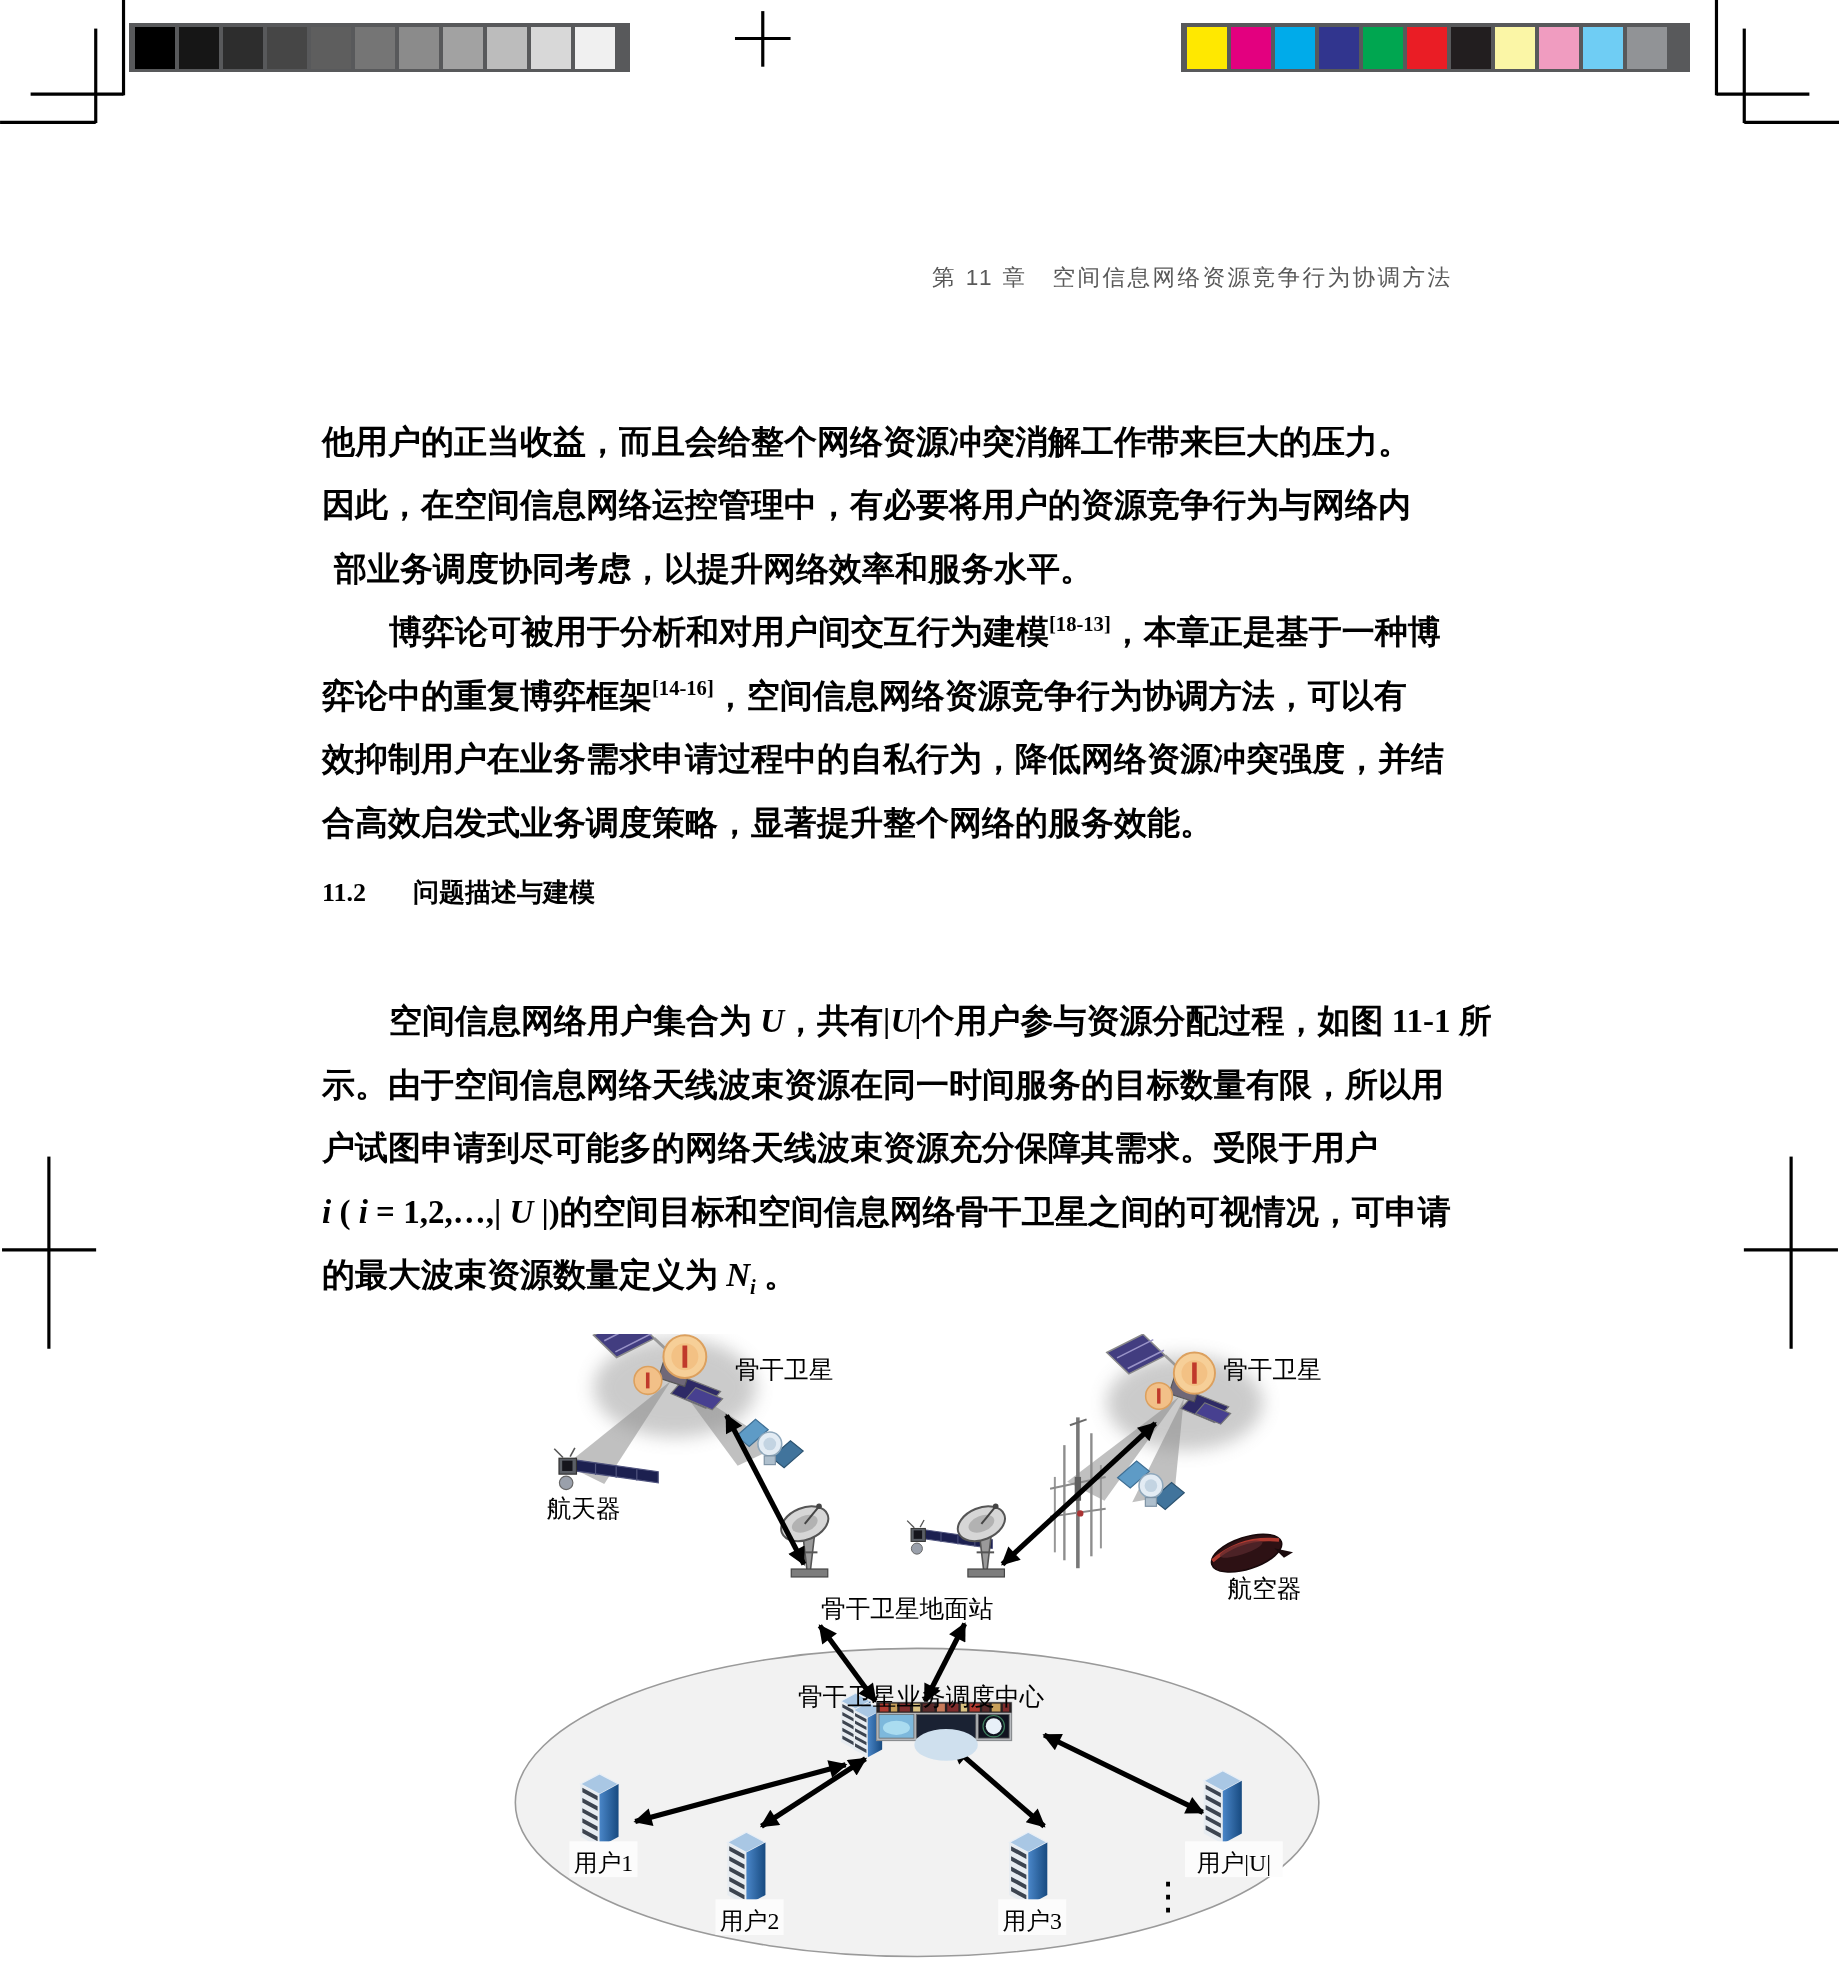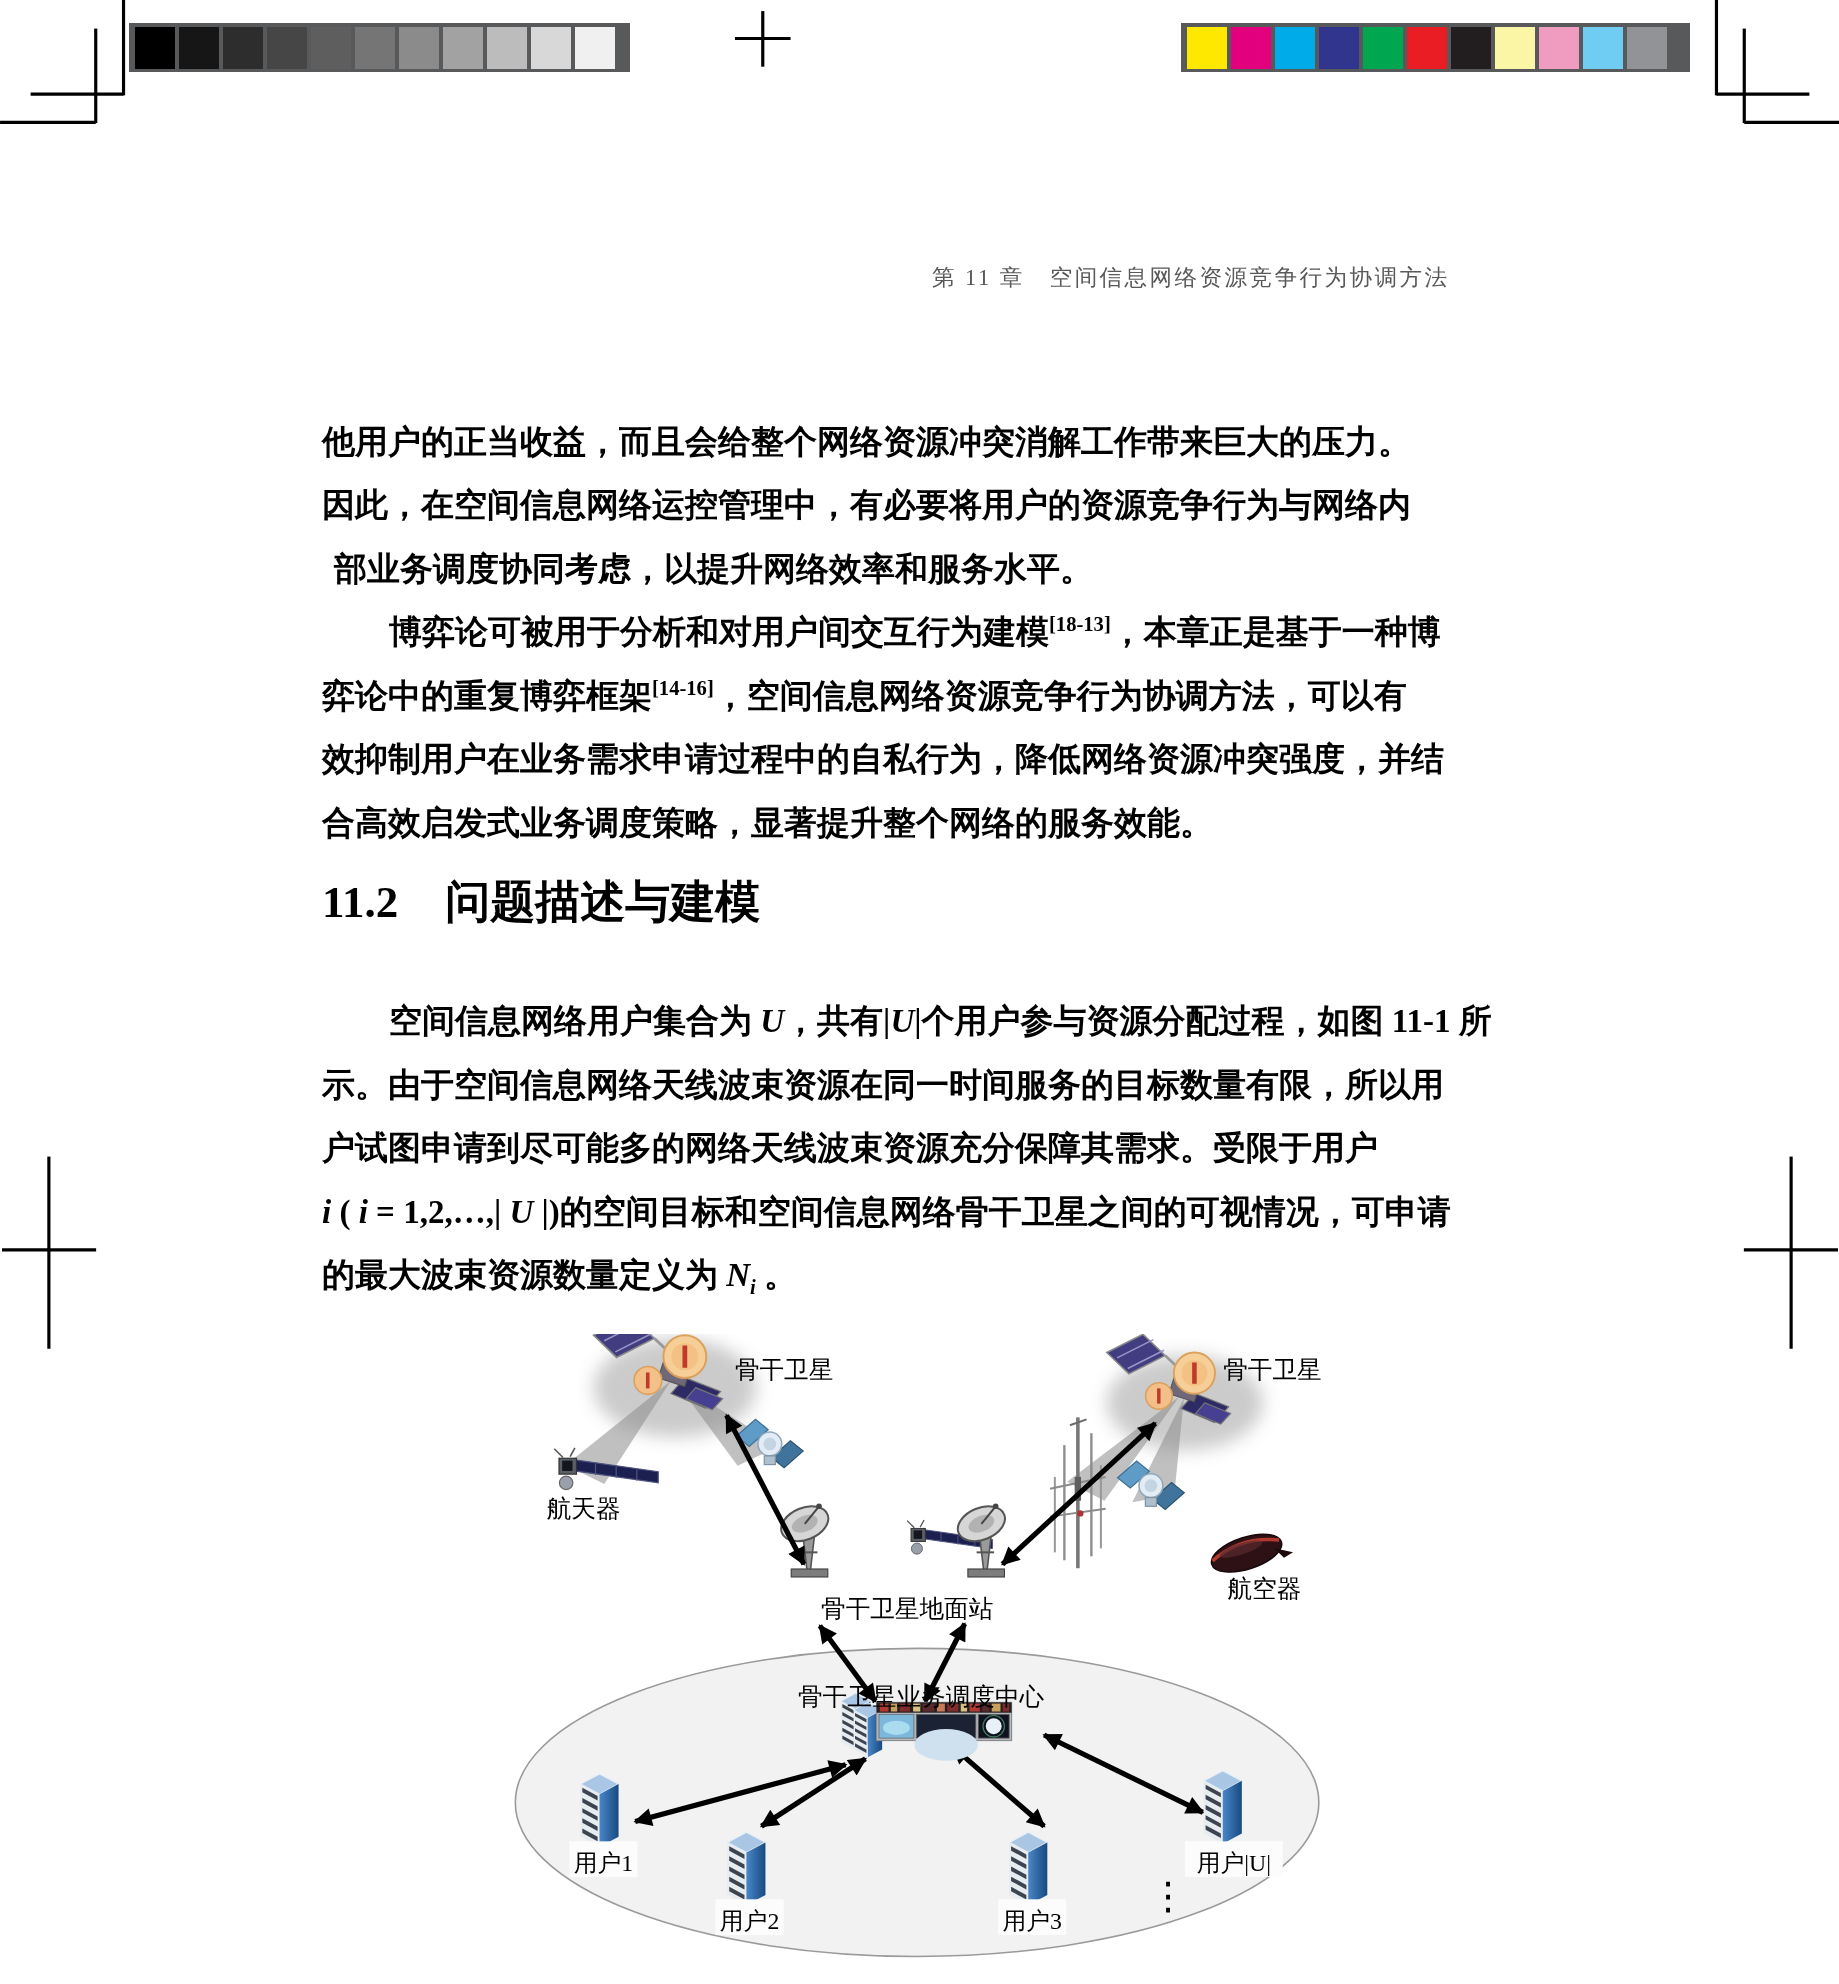--- a/index.html
+++ b/index.html
@@ -19,37 +19,37 @@
     background:#58595b;
     display:flex;align-items:center;
     padding:0 5.6px;box-sizing:border-box;gap:4px;
   }
   .calbar.left{left:129px;width:501px;}
   .calbar.right{left:1181px;width:509px;}
   .swatch{width:40px;height:42px;flex:0 0 auto;}
   
   .running-header{
     position:absolute;left:932px;top:262px;
-    font-family:Liberation Serif, serif;
+    font-family:Liberation Sans, sans-serif;
     font-size:22.6px;color:#595959;letter-spacing:2.4px;white-space:nowrap;
   }
   
   .bodyline{
     position:absolute;left:322px;width:1210px;
     font-size:33px;line-height:1;color:#000;
     white-space:nowrap;letter-spacing:0px;font-weight:bold;
   }
   .bodyline .sup{font-size:20.6px;vertical-align:super;line-height:0;}
   .bodyline .sub{font-size:20.6px;vertical-align:sub;line-height:0;font-style:italic;}
   .bodyline .i{font-style:italic;}
   .indent1{padding-left:67px;}
   
   .section-heading{
     position:absolute;left:322px;top:879px;
-    font-size:45px;font-weight:bold;line-height:1;white-space:nowrap;color:#000;
+    font-size:26px;font-weight:bold;line-height:1;white-space:nowrap;color:#000;
   }
   .section-heading .num{font-family:"Liberation Serif",serif;}
   .section-heading .ttl{font-family:"Liberation Sans",sans-serif;margin-left:47px;}
   
   .figsvg{position:absolute;left:504px;top:1334px;}
   .fig-label{font-family:"Liberation Serif",serif;fill:#000;}
 </style>
 </head>
 <body>
 

